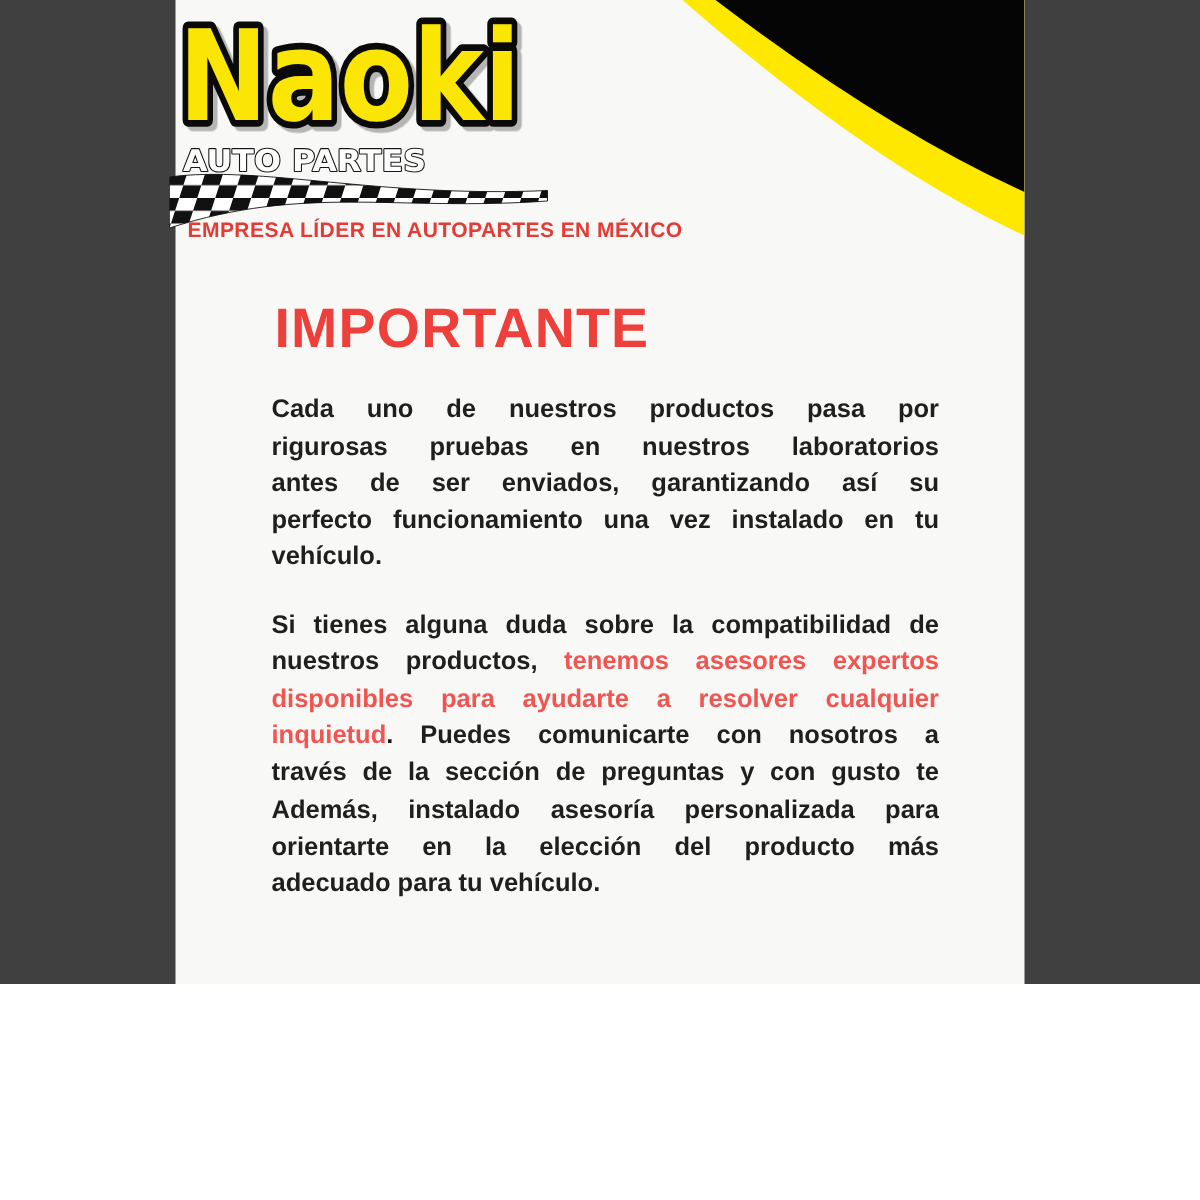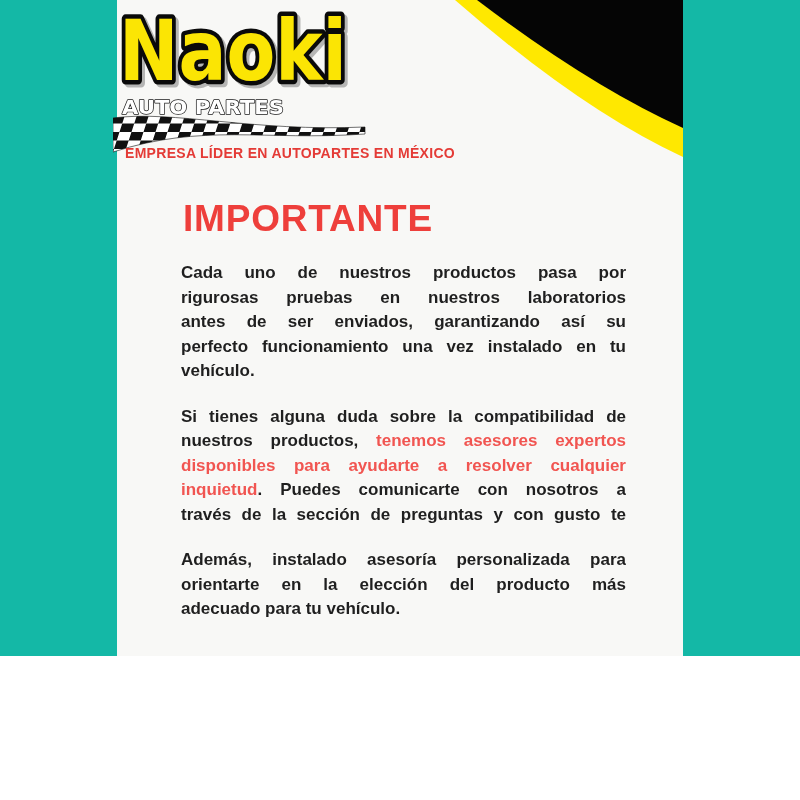--- a/index.html
+++ b/index.html
@@ -1,17 +1,17 @@
 <!DOCTYPE html>
 <html><head>
 <meta charset="utf-8">
 <style>
   * { margin:0; padding:0; box-sizing:border-box; }
   html,body { width:800px; height:800px; background:#ffffff; font-family:"Liberation Sans", sans-serif; }
-  .page { position:relative; width:800px; height:656px; background:#14b8a6; overflow:hidden; }
+  .page { position:relative; width:800px; height:656px; background:#404040; overflow:hidden; }
   .content { position:absolute; left:117px; top:0; width:566px; height:800px; background:#f8f8f6; }
 
   
   .corner-svg { position:absolute; top:0; right:0; width:230px; height:160px; display:block; }
 
   
   .naoki-svg { position:absolute; left:-4px; top:0; width:242px; height:98px;
                filter:drop-shadow(3px 3px 0 rgba(125,125,125,0.55)); }
   .autopartes-svg { position:absolute; left:3px; top:94px; width:172px; height:26px; }
   .flag-svg { position:absolute; left:-4px; top:115px; width:254px; height:40px; }
@@ -20,21 +20,21 @@
 
   
   .heading { position:absolute; left:66px; top:198px; font-size:37px; font-weight:800;
              letter-spacing:0.8px; color:#ee3f3b; }
 
   
   .body-text { position:absolute; left:64px; top:261px; width:445px; color:#1f1f1f;
                font-size:17px; font-weight:700; line-height:24.5px; }
   .paragraph { margin:0 0 0 0; }
   .paragraph.p1 { margin-bottom:21px; }
-  .paragraph.p2 { margin-bottom:21px; }
+  .paragraph.p2 { margin-bottom:1px; }
   .jline { text-align:justify; text-align-last:justify; overflow:hidden; }
   .jline.last { text-align-last:left; }
   .seg[data-color="red"] { color:#f15551; }
   .seg[data-color="black"] { color:#1f1f1f; }
 
   
   .bottom-svg { position:absolute; left:0; bottom:0; width:566px; height:165px; display:block; }
 </style>
 </head>
 <body>

